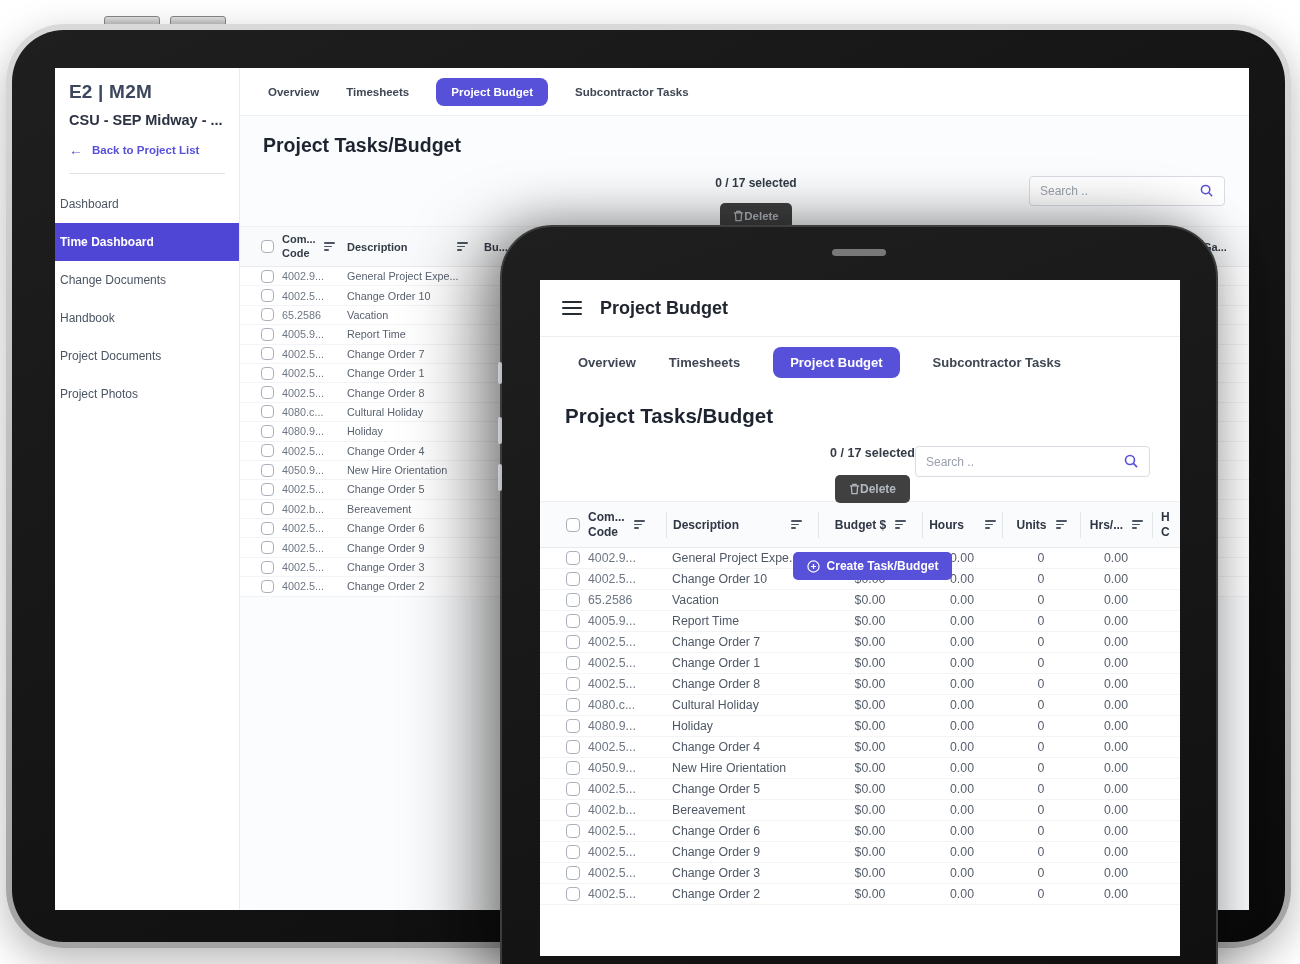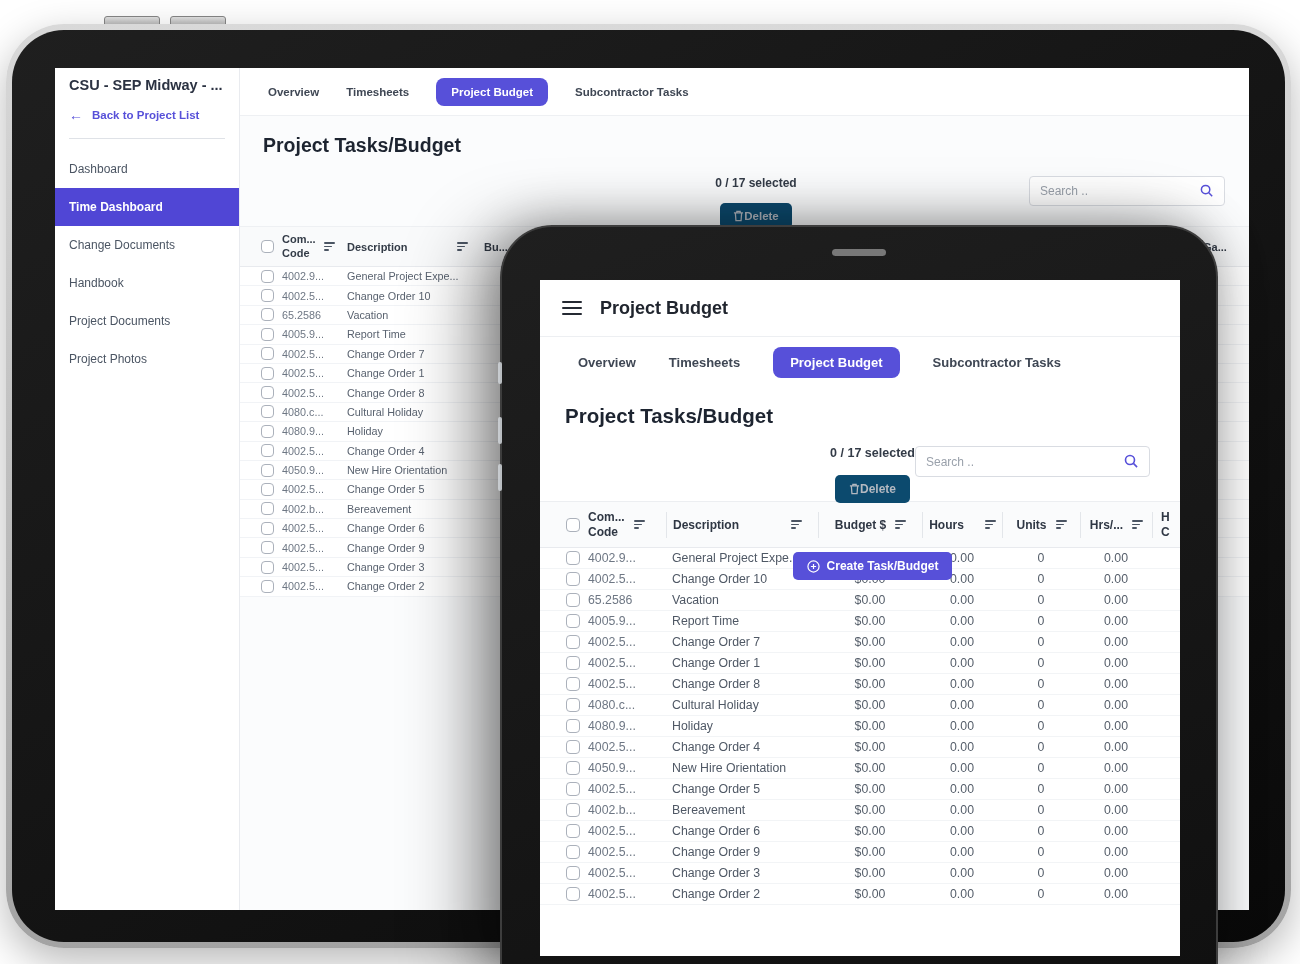--- a/index.html
+++ b/index.html
@@ -22,35 +22,35 @@
   
   .sidebar{position:absolute;left:0;top:0;width:185px;height:100%;background:#fff;
            border-right:1px solid #e9ebef;box-sizing:border-box;}
   .logo{padding:13px 0 0 14px;font-size:19px;font-weight:700;color:#3c465e;letter-spacing:.2px;}
   .project-name{padding:9px 14px 0;font-size:14.5px;font-weight:700;color:#2b3242;white-space:nowrap;}
   .back-link{margin:15px 14px 0;font-size:11.5px;font-weight:600;color:#5750d9;
              display:flex;align-items:center;gap:9px;cursor:pointer;}
   .back-arrow{font-size:14px;line-height:1;}
   .side-divider{margin:16px 14px 0;border-top:1px solid #dfe2e7;}
   .side-items{margin-top:11px;}
-  .side-item{height:38px;line-height:38px;padding-left:14px;font-size:12px;color:#4b5563;cursor:pointer;}
+  .side-item{height:38px;line-height:38px;padding-left:5px;font-size:12px;color:#4b5563;cursor:pointer;}
   .side-item.active{background:#5046d5;color:#fff;font-weight:600;}
 
   
   .bg-main{position:absolute;left:185px;top:0;right:0;bottom:0;background:#fbfcfd;}
   .tabbar{background:#fff;border-bottom:1px solid #eef0f3;display:flex;align-items:center;}
   .bg-tabbar{height:47px;padding-left:28px;gap:27px;}
   .tab{font-size:11.5px;font-weight:600;color:#3f4754;cursor:pointer;white-space:nowrap;}
   .tab.pill{background:#5750d9;color:#fff;padding:8px 15px;border-radius:8px;}
   .bg-h1{margin:18px 0 0 23px;font-size:19.5px;font-weight:700;color:#1d2430;height:23px;}
   .toolbar{display:flex;align-items:center;position:relative;flex-direction:column;}
   .bg-toolbar{margin:19px 0 0 23px;gap:13px;height:30px;}
   .sel-text{font-size:12px;font-weight:700;color:#333b47;}
   .btn{display:inline-flex;align-items:center;border-radius:5px;cursor:pointer;white-space:nowrap;}
-  .btn-delete{background:#0c4a6e;color:#b3b8c0;font-size:11.5px;font-weight:600;
+  .btn-delete{background:#404040;color:#b3b8c0;font-size:11.5px;font-weight:600;
               padding:7px 13px;cursor:default;}
   .btn-create{gap:7px;background:#5750d9;color:#fff;font-size:11.5px;font-weight:600;padding:7px 13px;margin-top:34px;}
   .search-box{position:absolute;top:0;height:30px;border:1px solid #d9dce2;border-radius:4px;
               background:#fff;display:flex;align-items:center;box-sizing:border-box;}
   .bg-search{right:24px;width:196px;}
   .search-box input{border:0;outline:0;flex:1;padding:0 10px;font-size:12px;color:#3c4450;
                     background:transparent;font-family:inherit;min-width:0;}
   .search-box input::placeholder{color:#9aa1ab;}
   .mag{margin-right:10px;flex:0 0 auto;}
 
@@ -130,20 +130,21 @@
 
 <div class="top-btn" id="topbtn1"></div>
 <div class="top-btn" id="topbtn2"></div>
 <div class="bg-frame">
   <div class="bg-bezel"></div>
 </div>
 
 <div class="bg-screen">
 
   <div class="sidebar">
+    <div class="logo">E2 | M2M</div>
     <div class="project-name">CSU - SEP Midway - ...</div>
     <div class="back-link">
       <span class="back-arrow">←</span>
       <span>Back to Project List</span>
     </div>
     <div class="side-divider"></div>
     <div class="side-items">
       <div class="side-item">Dashboard</div>
       <div class="side-item active">Time Dashboard</div>
       <div class="side-item">Change Documents</div>

